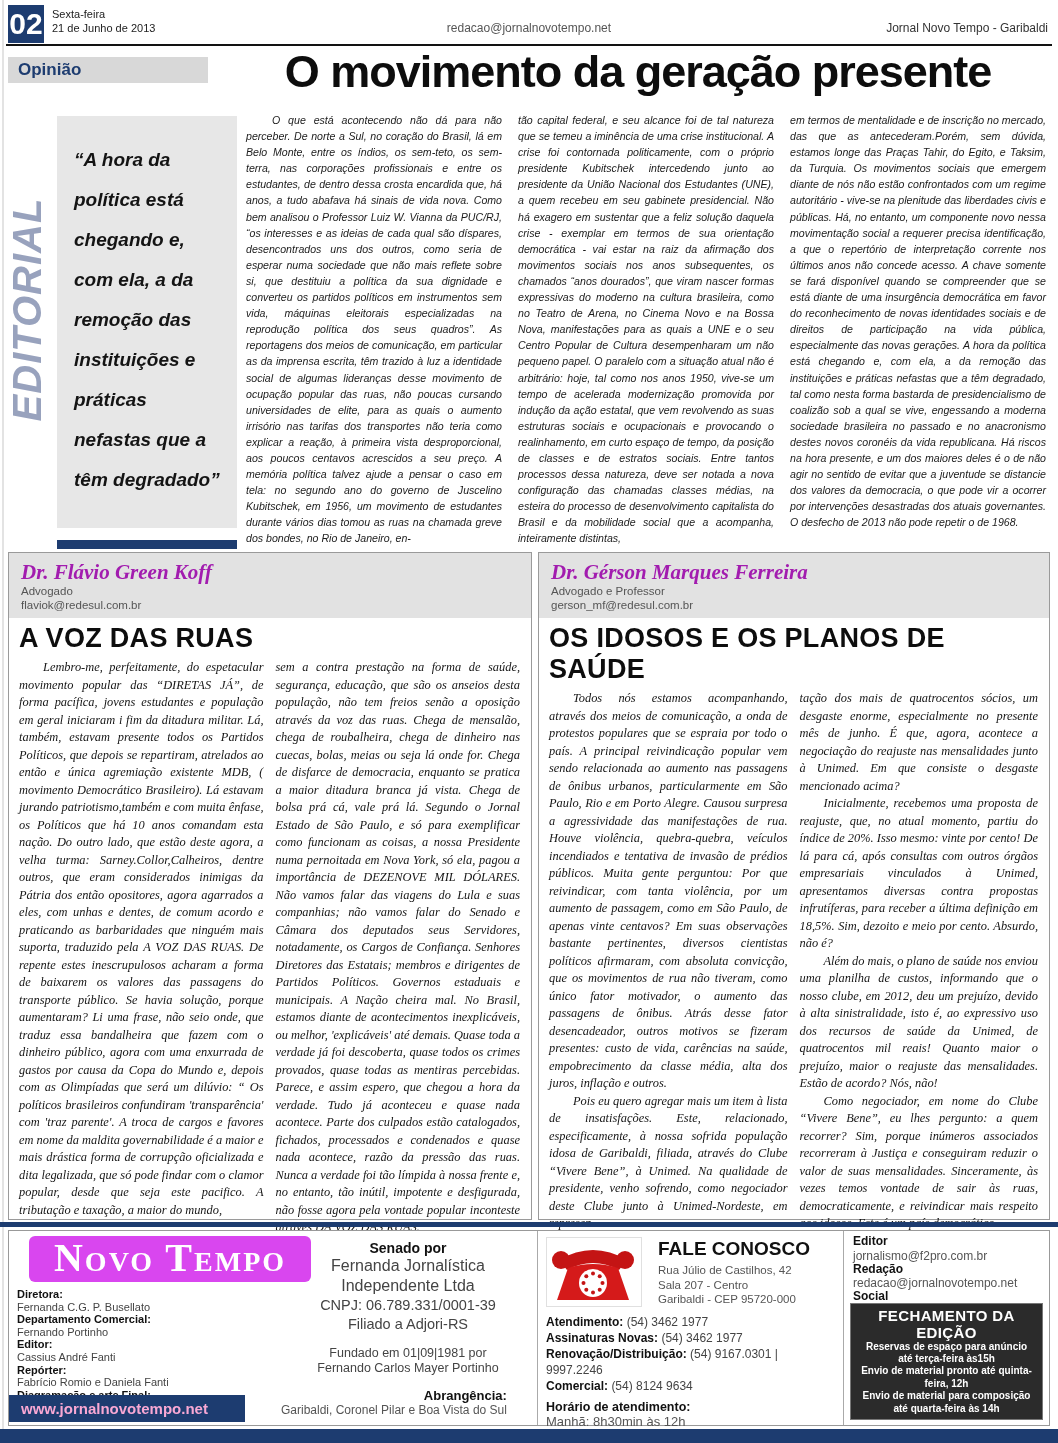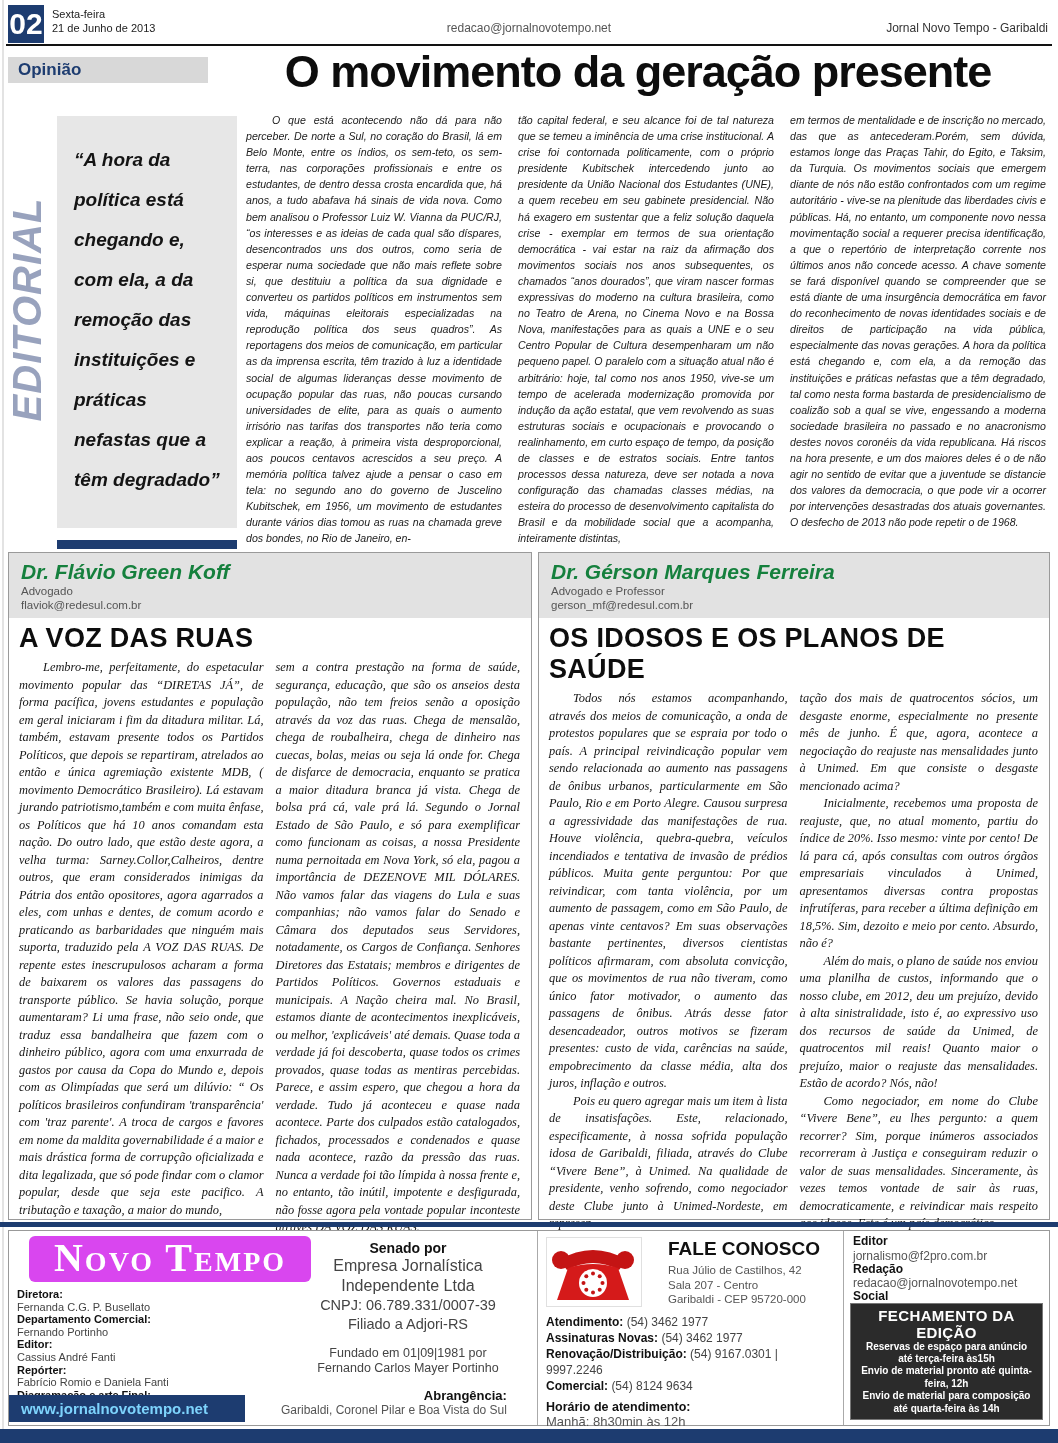--- a/index.html
+++ b/index.html
@@ -33,21 +33,21 @@
   .ed-cols{position:absolute;left:246px;top:0;right:2px;display:flex;gap:16px;}
   .ed-col{flex:1;font-style:italic;font-size:10.6px;line-height:16.1px;text-align:justify;color:#1b1b1b;}
   .ed-col p{margin:0;}
   .ind p, p.ind{text-indent:26px;}
 
   
   .article{border:1px solid #9a9a9a;box-sizing:border-box;background:#fff;}
   .art1{left:8px;top:552px;width:524px;height:668px;}
   .art2{left:538px;top:552px;width:512px;height:668px;}
   .art-head{background:#e2e2e2;padding:7px 12px 6px;}
-  .art-author{font-style:italic;font-weight:bold;font-size:21px;color:#15803d;line-height:24px;}
+  .art-author{font-style:italic;font-weight:bold;font-size:21px;color:#a21caf;line-height:24px;font-family:Liberation Serif, serif;}
   .art-role,.art-email{font-size:11.5px;color:#555;line-height:14px;}
   .art-title{font-weight:bold;font-size:27px;color:#0d0d0d;padding:5px 10px 3px;letter-spacing:.3px;}
   .art-cols{display:flex;gap:12px;padding:2px 11px 0 10px;}
   .art-col{flex:1;font-family:"Liberation Serif",serif;font-style:italic;font-size:12.4px;
            line-height:17.5px;text-align:justify;color:#151515;}
   .art-col p{margin:0;}
   .art-col p.pi{text-indent:24px;}
 
   
   .mid-rule{left:0;top:1222px;width:1058px;height:5px;background:#1d3c70;}
@@ -56,32 +56,32 @@
 
   
   .footer{left:8px;top:1230px;width:1042px;height:196px;border:1px solid #999;box-sizing:border-box;
           display:flex;background:#fff;}
   .f-left{width:270px;position:relative;padding:5px 0 0 8px;box-sizing:border-box;}
   .logo{width:282px;height:46px;margin:0 2px 6px 12px;background:#d946ef;border-radius:6px;
         color:#fff;text-align:center;font-family:"Liberation Serif",serif;font-weight:bold;
         font-variant:small-caps;font-size:40px;line-height:44px;letter-spacing:2px;}
   .cl{font-weight:bold;font-size:11px;line-height:12.6px;color:#111;}
   .cv{font-size:11px;line-height:12.6px;color:#444;}
-  .f-www{position:absolute;left:0;bottom:3px;width:224px;background:#1d3c70;color:#7dd3fc;
+  .f-www{position:absolute;left:0;bottom:3px;width:224px;background:#1d3c70;color:#f9a8d4;
          font-weight:bold;font-size:15px;padding:5px 0 5px 12px;}
   .f-mid{width:258px;text-align:center;padding-top:9px;color:#444;position:relative;box-sizing:border-box;}
   .edt-label{font-weight:bold;font-size:14px;color:#111;}
   .edt-line{font-size:16px;line-height:20px;}
   .edt-cnpj{font-size:14.5px;line-height:19px;}
   .edt-found{font-size:12.5px;line-height:15px;margin-top:12px;}
   .f-abr{position:absolute;left:2px;bottom:8px;text-align:left;}
   .abr-label{font-weight:bold;font-size:13px;color:#111;text-align:right;}
   .abr-value{font-size:12px;color:#555;}
   .f-contact{width:306px;border-left:1px solid #aaa;padding:6px 8px 0 8px;box-sizing:border-box;}
-  .contact-top{display:flex;gap:26px;}
+  .contact-top{display:flex;gap:16px;}
   .phone-box{width:94px;height:68px;border:1px solid #e0e0e0;flex:0 0 auto;}
   .fale-title{font-weight:bold;font-size:19px;color:#111;margin:1px 0 3px;}
   .addr{font-size:11.5px;color:#555;line-height:14.5px;}
   .phones{margin-top:7px;}
   .pl{font-size:12px;line-height:16px;color:#444;}
   .pl b{color:#111;}
   .hours{margin-top:6px;}
   .hl{font-weight:bold;font-size:12.5px;color:#111;line-height:15px;}
   .hv{font-size:13px;color:#555;line-height:14.5px;}
   .f-right{flex:1;border-left:1px solid #aaa;padding:4px 9px;box-sizing:border-box;position:relative;}
@@ -179,23 +179,23 @@
     <div class="cv">Cassius André Fanti</div>
     <div class="cl">Repórter:</div>
     <div class="cv">Fabrício Romio e Daniela Fanti</div>
     <div class="cl">Diagramação e arte Final:</div>
     <div class="cv">Caroline Covolo Berté</div>
     <div class="f-www">www.jornalnovotempo.net</div>
   </div>
 
   <div class="f-mid">
     <div class="edt-label">Senado por</div>
-    <div class="edt-line">Empresa Jornalística</div>
+    <div class="edt-line">Fernanda Jornalística</div>
     <div class="edt-line">Independente Ltda</div>
-    <div class="edt-cnpj">CNPJ: 06.789.331/0007-39</div>
+    <div class="edt-cnpj">CNPJ: 06.789.331/0001-39</div>
     <div class="edt-cnpj">Filiado a Adjori-RS</div>
     <div class="edt-found">Fundado em 01|09|1981 por</div>
     <div class="edt-found" style="margin-top:0">Fernando Carlos Mayer Portinho</div>
     <div class="f-abr">
       <div class="abr-label">Abrangência:</div>
       <div class="abr-value">Garibaldi, Coronel Pilar e Boa Vista do Sul</div>
     </div>
   </div>
 
   <div class="f-contact">

